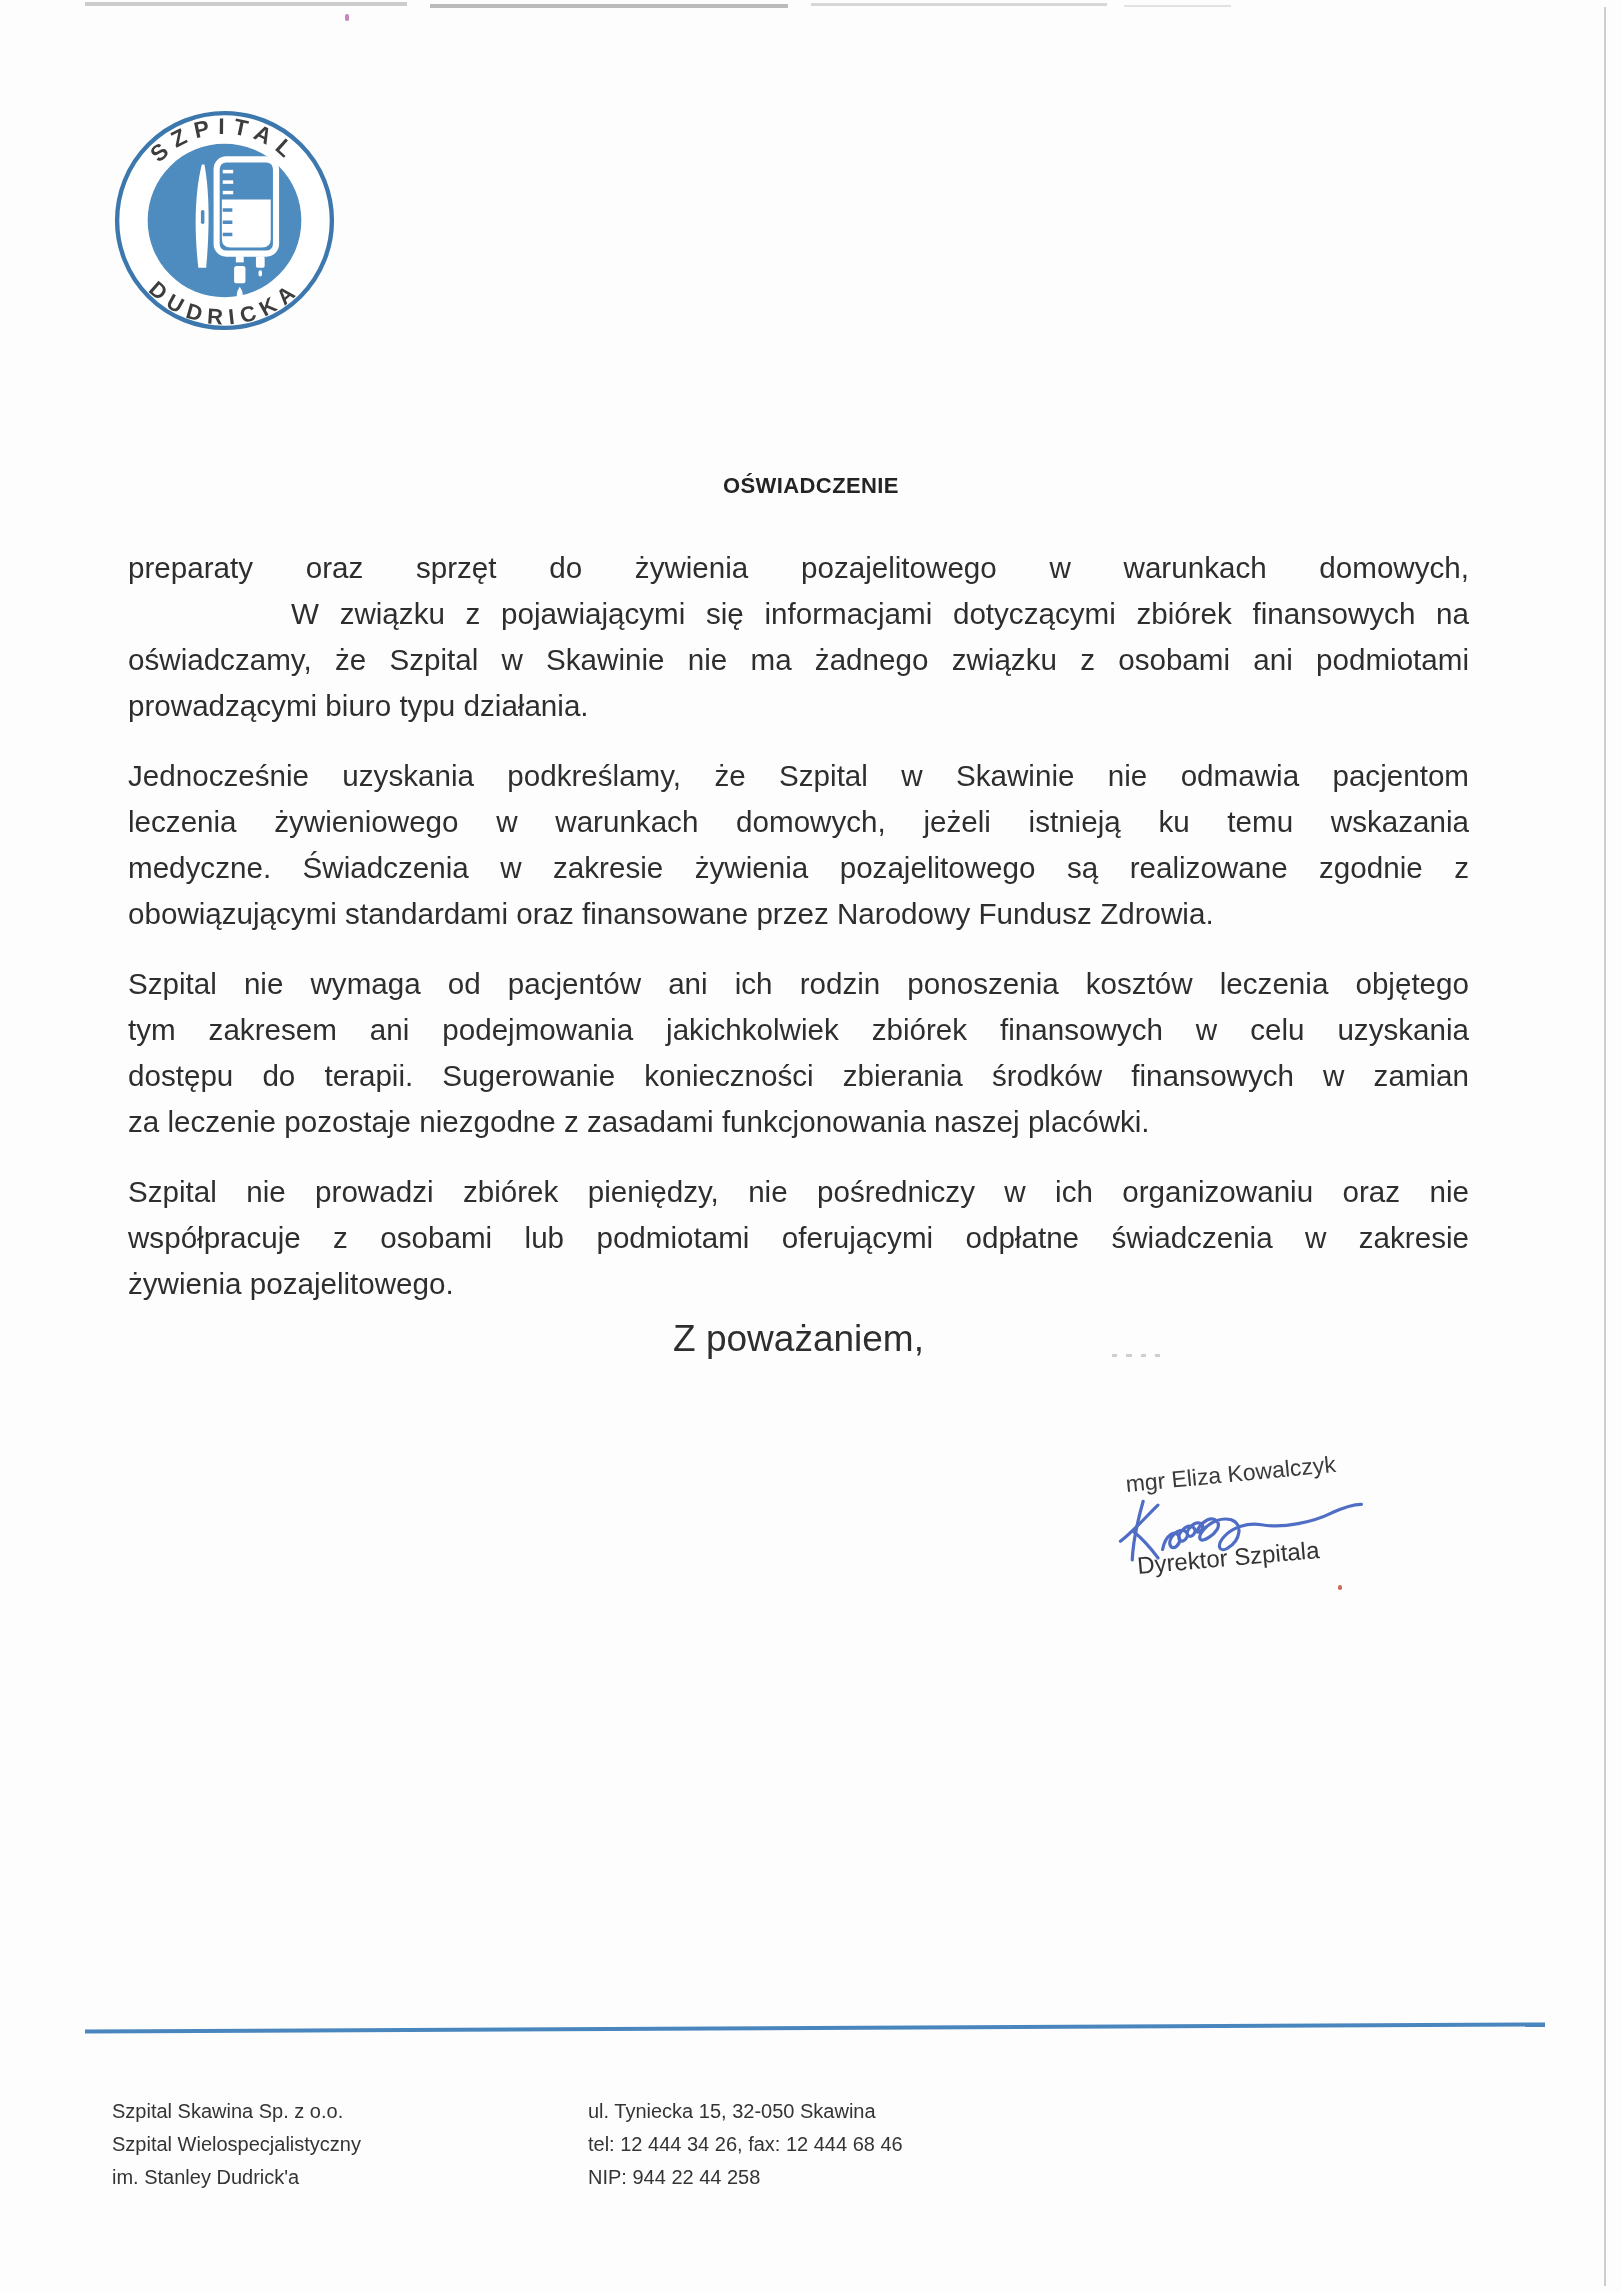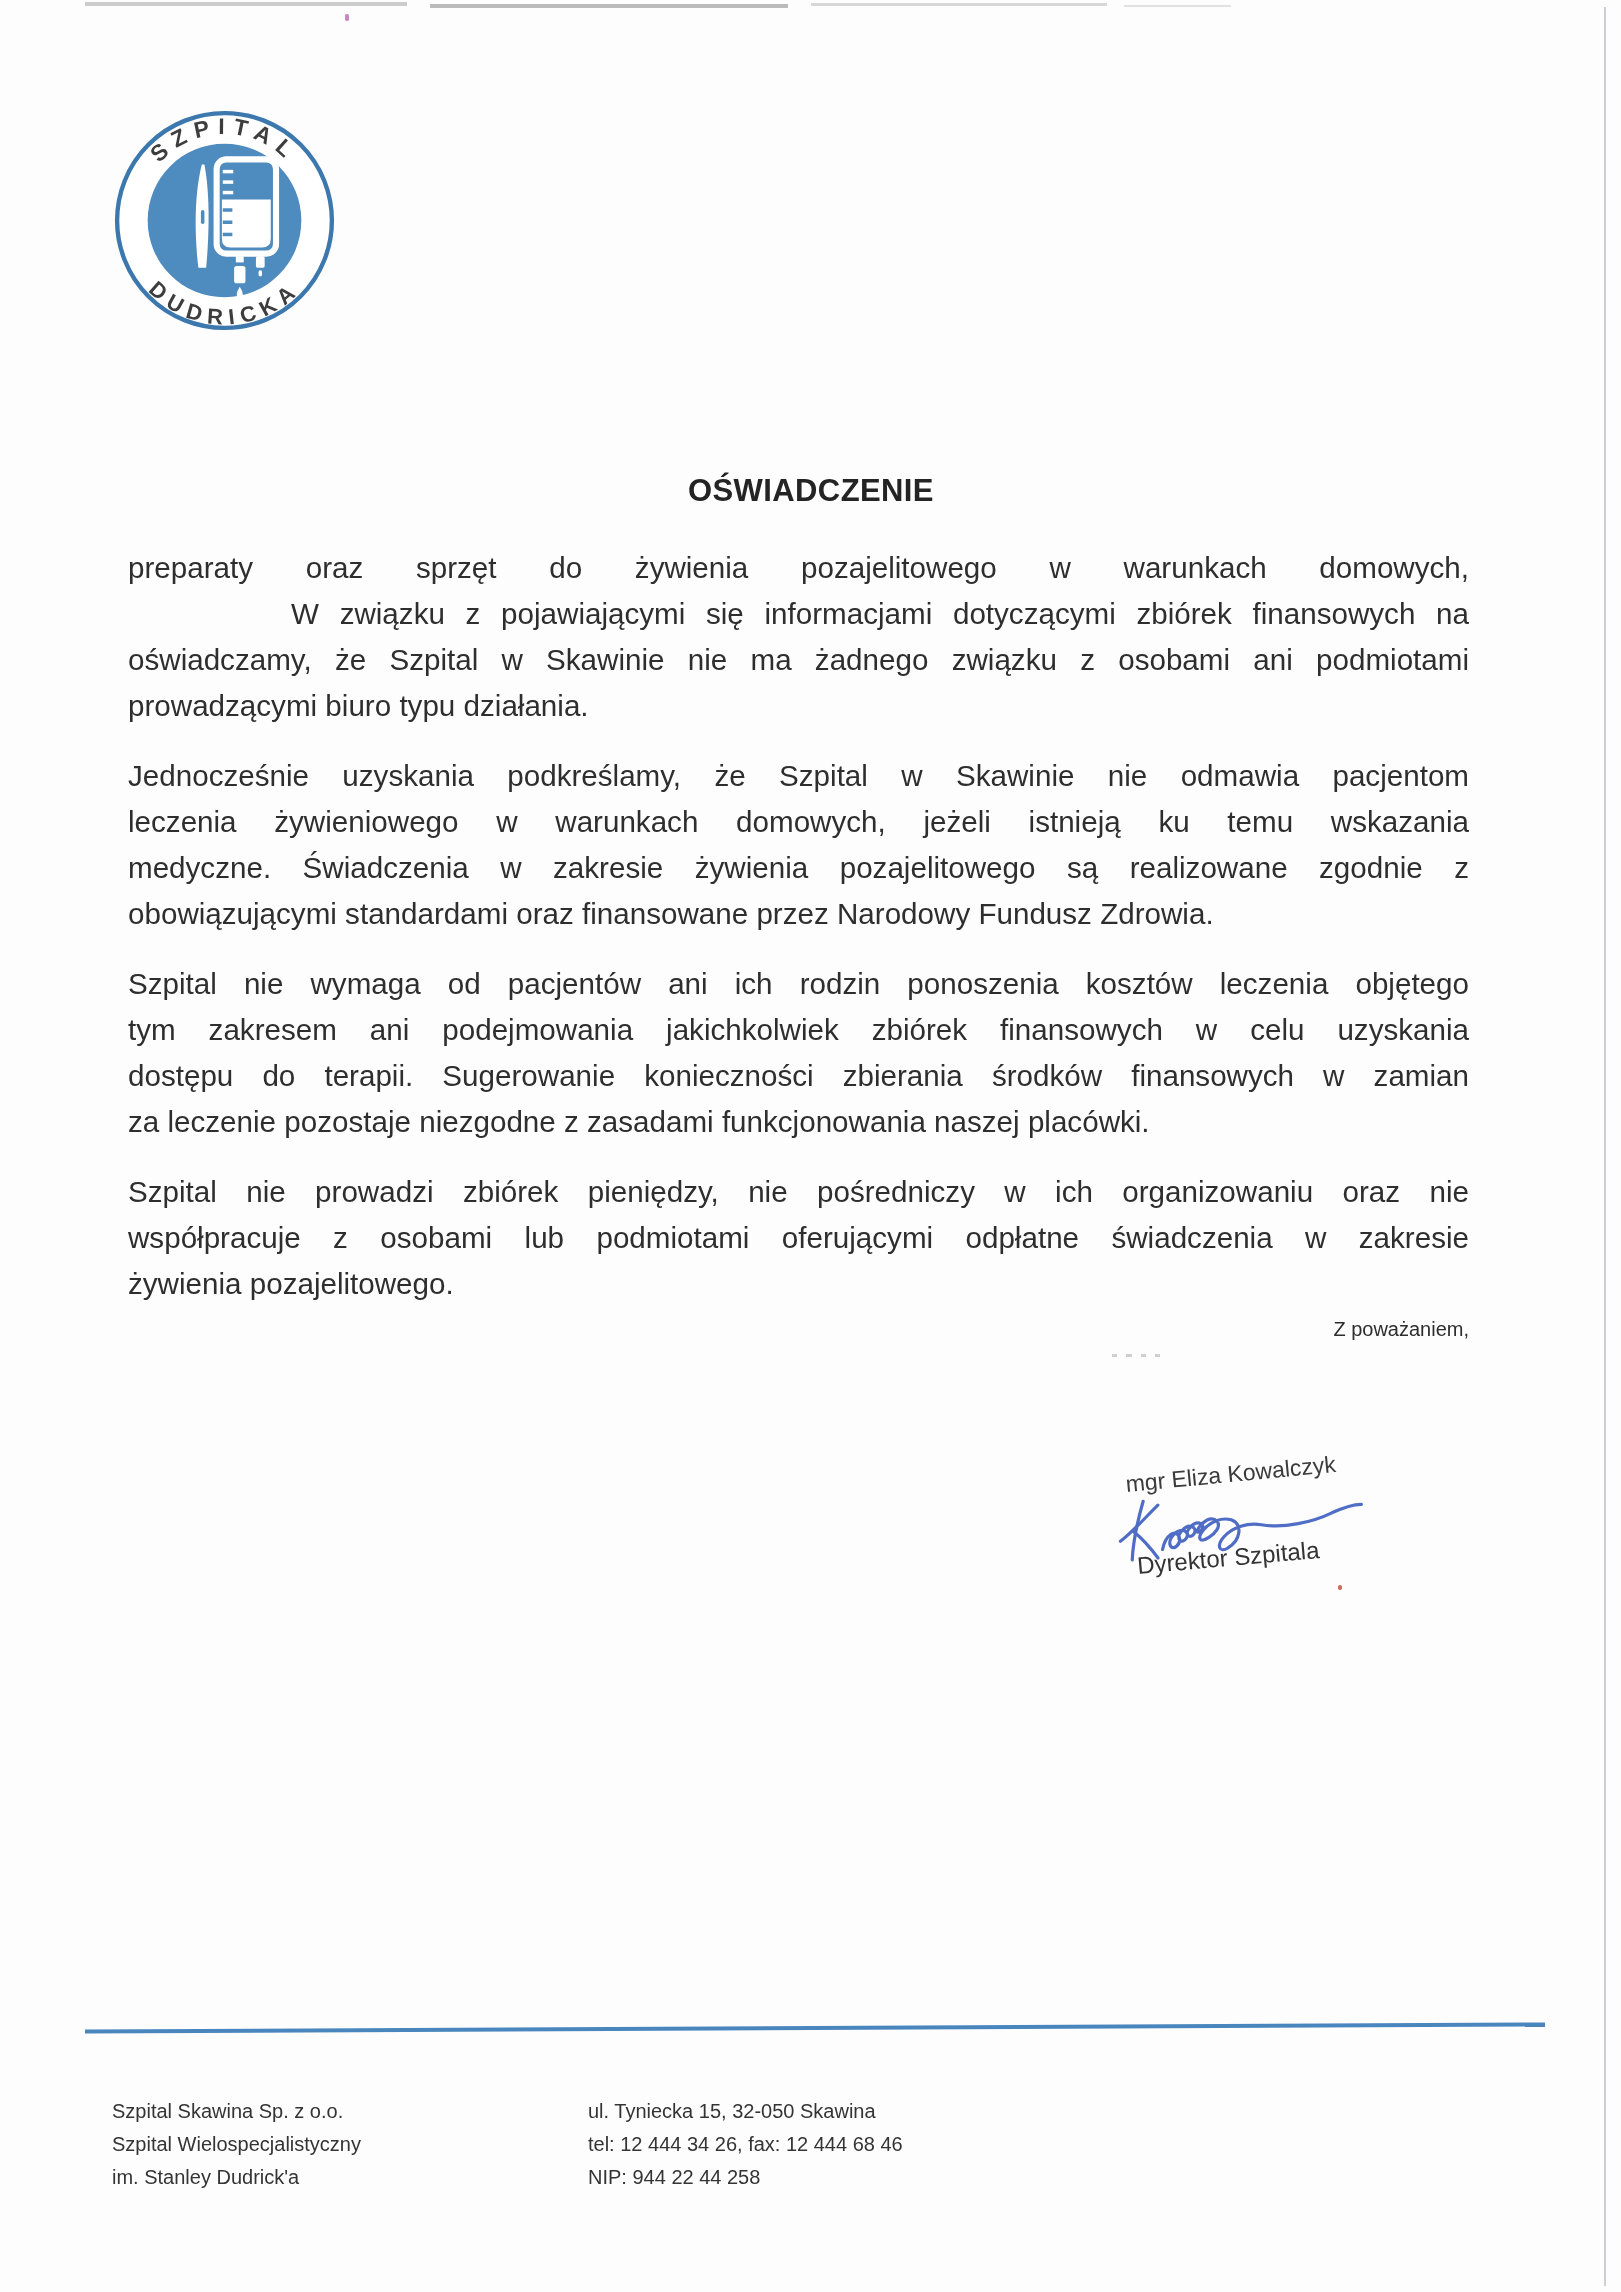--- a/index.html
+++ b/index.html
@@ -24,36 +24,36 @@
   .speck-gray { position:absolute; left:1112px; top:1354px; width:50px; height:2.7px;
                 background:repeating-linear-gradient(90deg, rgba(120,120,120,.35) 0 5.4px, transparent 5.4px 14.3px); }
   .edge-line { position:absolute; left:1604px; top:7.2px; width:1.8px; height:2279px; background:#cdcdd3; }
 
   
   .logo { position:absolute; left:111px; top:107px; }
 
   
   .doc-title {
     position:absolute; left:54px; top:473px; width:1514px;
-    text-align:center; font-size:31px; font-weight:bold;
+    text-align:center; font-size:22px; font-weight:bold;
     letter-spacing:0.4px; color:#242424;
   }
   .content { position:absolute; left:128px; top:545px; width:1341px; }
   .paragraph { margin-bottom:24px; }
   .para-line {
     font-size:29.6px; line-height:46px; color:#2e2e2e;
     text-align:justify; text-align-last:justify;
     white-space:normal;
   }
   .para-line.last { text-align-last:left; }
   .para-line.indent { text-indent:163px; }
 
   .closing {
     position:absolute; left:128px; top:1318px; width:1341px;
-    text-align:right; font-size:20px; color:#2e2e2e;
+    text-align:center; font-size:37px; color:#2e2e2e;
   }
 
   
   .sig-name {
     position:absolute; left:1127px; top:1471px;
     font-size:23px; color:#3b3b3b;
     transform:rotate(-5.5deg); transform-origin:left bottom;
   }
   .sig-svg { position:absolute; left:1116px; top:1490px; }
   .sig-role {

